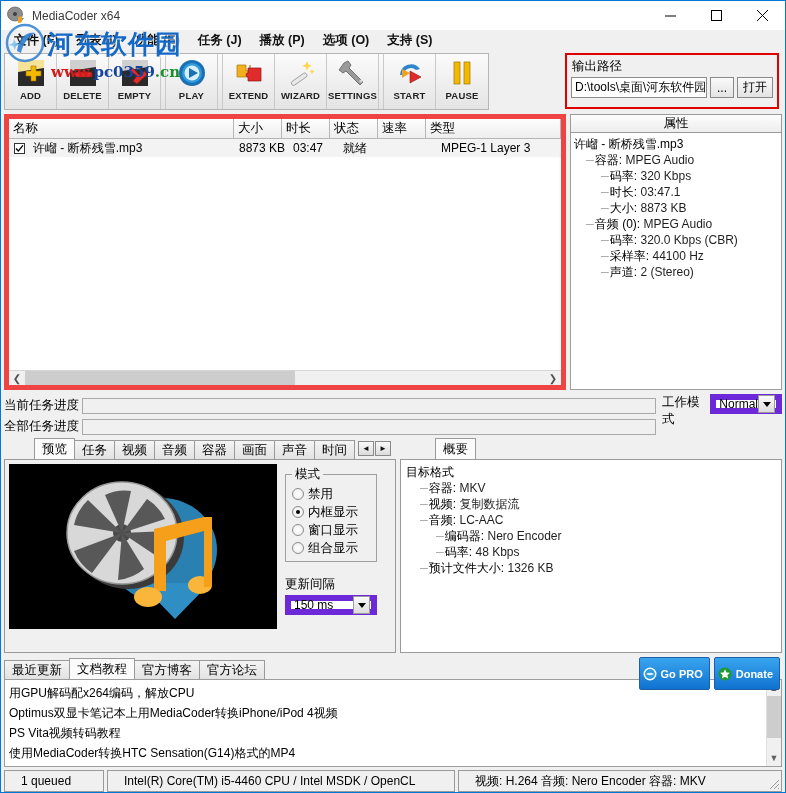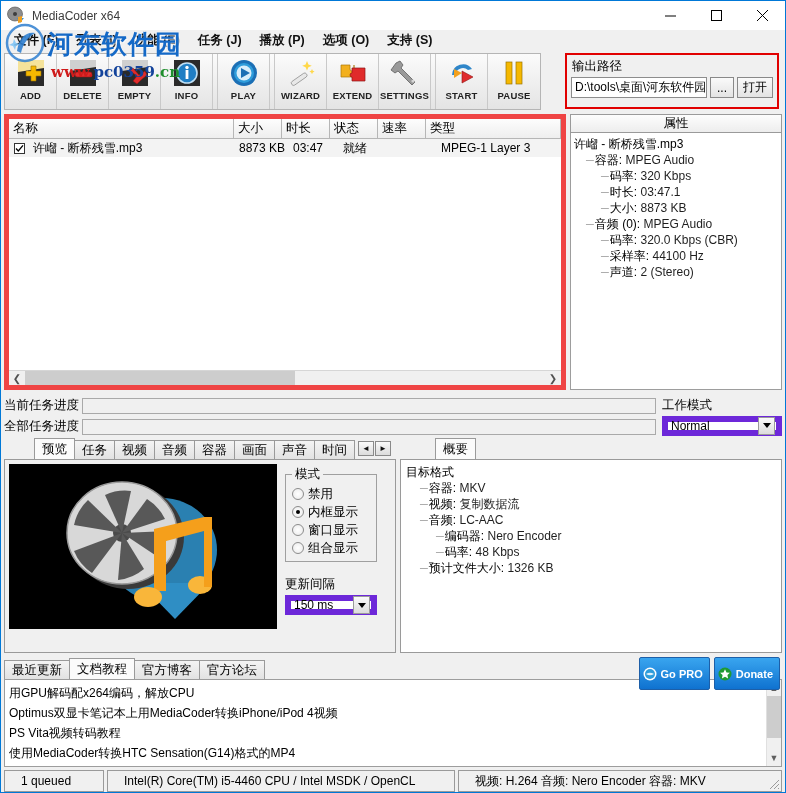--- a/index.html
+++ b/index.html
@@ -147,21 +147,21 @@
   }
   .tree-line { display: flex; align-items: center; font-size: 12px; color:#000; height: 16px; white-space: nowrap;}
   .tree-dash { color: #999; font-size: 11px; letter-spacing: -1px; margin-right: 2px; }
   .tval { color: #1f1f1f; }
   
   #prog-wrap { display: flex; margin-top: 4px; height: 44px; min-height: 44px; }
   #prog-left { flex: 1; display: flex; flex-direction: column; justify-content: center; gap: 4px; }
   .prog-row { display: flex; align-items: center; }
   .prog-label { width: 78px; font-size: 12.5px; color: #000; }
   .prog-bar { flex: 1; height: 16px; border: 1px solid #a9a9a9; background: #f0f0f0; margin-right: 6px; }
-  #workmode { width: 120px; display: flex; flex-direction: column; justify-content: center; }
+  #workmode { width: 120px; display: flex; flex-direction: row; justify-content: center; }
   #workmode-label { font-size: 12.5px; color: #000; margin-bottom: 2px; }
   .combo {
     height: 20px; border: 6px solid #6d28d9; background: #fff;
     display: flex; align-items: center; font-size: 12px; color: #000000; padding-left: 3px;
   }
   .combo-text { flex: 1; white-space: nowrap; overflow: hidden; }
   .combo-arrow {
     width: 17px; height: 18px; margin: 0 1px 0 0;
     background: linear-gradient(#fafafa,#dcdcdc); border: 1px solid #9a9a9a;
     display: flex; align-items: center; justify-content: center;
@@ -346,67 +346,56 @@
         <div class="tb-icon">
           <svg width="32" height="32" viewBox="0 0 32 32">
             <rect x="3" y="3" width="26" height="26" fill="#2a2a2a"></rect>
             <path d="M3 3 h26 v7 l-26 4 z" fill="#cfcfcf"></path>
             <path d="M10 13 l4 -2 6 7 6 -4 2 4 -6 5 -4 4 -4 -3 4 -5 z" fill="#e02b2b" stroke="#8d1414" stroke-width=".5"></path>
           </svg>
         </div>
         <div class="tb-label">EMPTY</div>
       </div>
 
-      <div class="tb-btn">
-        <div class="tb-icon">
-          <svg width="32" height="32" viewBox="0 0 32 32">
-            <rect x="3" y="3" width="26" height="26" fill="#2a2a2a"></rect>
-            <circle cx="16" cy="16" r="10" fill="#1f7ec4" stroke="#bfe0f5" stroke-width="1.6"></circle>
-            <rect x="14.6" y="13" width="2.8" height="9" fill="#fff"></rect>
-            <circle cx="16" cy="10.5" r="1.7" fill="#fff"></circle>
-          </svg>
-        </div>
-        <div class="tb-label">INFO</div>
-      </div>
 
       <div class="tb-sep"></div>
 
       <div class="tb-btn">
         <div class="tb-icon">
           <svg width="32" height="32" viewBox="0 0 32 32">
             <circle cx="16" cy="16" r="13" fill="#1b6fb5"></circle>
             <circle cx="16" cy="16" r="10" fill="#2f9ddb"></circle>
             <circle cx="16" cy="16" r="7.5" fill="#d9eefb"></circle>
             <path d="M13 11 l9 5 -9 5 z" fill="#1b6fb5"></path>
           </svg>
         </div>
         <div class="tb-label">PLAY</div>
       </div>
 
       <div class="tb-sep"></div>
 
       <div class="tb-btn">
         <div class="tb-icon">
           <svg width="32" height="32" viewBox="0 0 32 32">
+            <path d="M4 8 h9 v4 a2 2 0 0 0 4 0 v-4 h0 v12 h-13 z" fill="#f2b01e" stroke="#a9760a" stroke-width=".7"></path>
+            <path d="M15 11 h13 v13 h-13 v-4 a2 2 0 0 1 0 -4 z" fill="#e02b2b" stroke="#8d1414" stroke-width=".7"></path>
+          </svg>
+        </div>
+        <div class="tb-label">EXTEND</div>
+      </div>
+
+      <div class="tb-btn">
+        <div class="tb-icon">
+          <svg width="32" height="32" viewBox="0 0 32 32">
             <rect x="5" y="20" width="18" height="4.5" rx="2" transform="rotate(-35 14 22)" fill="#e8e8e8" stroke="#8a8a8a" stroke-width=".7"></rect>
             <path d="M22 4 l1.4 3.4 3.4 1.4 -3.4 1.4 -1.4 3.4 -1.4 -3.4 -3.4 -1.4 3.4 -1.4 z" fill="#ffd84a"></path>
             <path d="M27 12 l.8 1.8 1.8 .8 -1.8 .8 -.8 1.8 -.8 -1.8 -1.8 -.8 1.8 -.8 z" fill="#ffd84a"></path>
           </svg>
         </div>
         <div class="tb-label">WIZARD</div>
-      </div>
-
-      <div class="tb-btn">
-        <div class="tb-icon">
-          <svg width="32" height="32" viewBox="0 0 32 32">
-            <path d="M4 8 h9 v4 a2 2 0 0 0 4 0 v-4 h0 v12 h-13 z" fill="#f2b01e" stroke="#a9760a" stroke-width=".7"></path>
-            <path d="M15 11 h13 v13 h-13 v-4 a2 2 0 0 1 0 -4 z" fill="#e02b2b" stroke="#8d1414" stroke-width=".7"></path>
-          </svg>
-        </div>
-        <div class="tb-label">EXTEND</div>
       </div>
 
       <div class="tb-btn">
         <div class="tb-icon">
           <svg width="32" height="32" viewBox="0 0 32 32">
             <path d="M7 6 l4 -2 3 4 -2 3 12 12 2 2 -3 3 -2 -2 -12 -12 -3 2 -4 -3 z" fill="#9a9a9a" stroke="#5e5e5e" stroke-width=".8"></path>
             <circle cx="24" cy="24" r="1.6" fill="#d6d6d6"></circle>
           </svg>
         </div>
         <div class="tb-label">SETTINGS</div>

